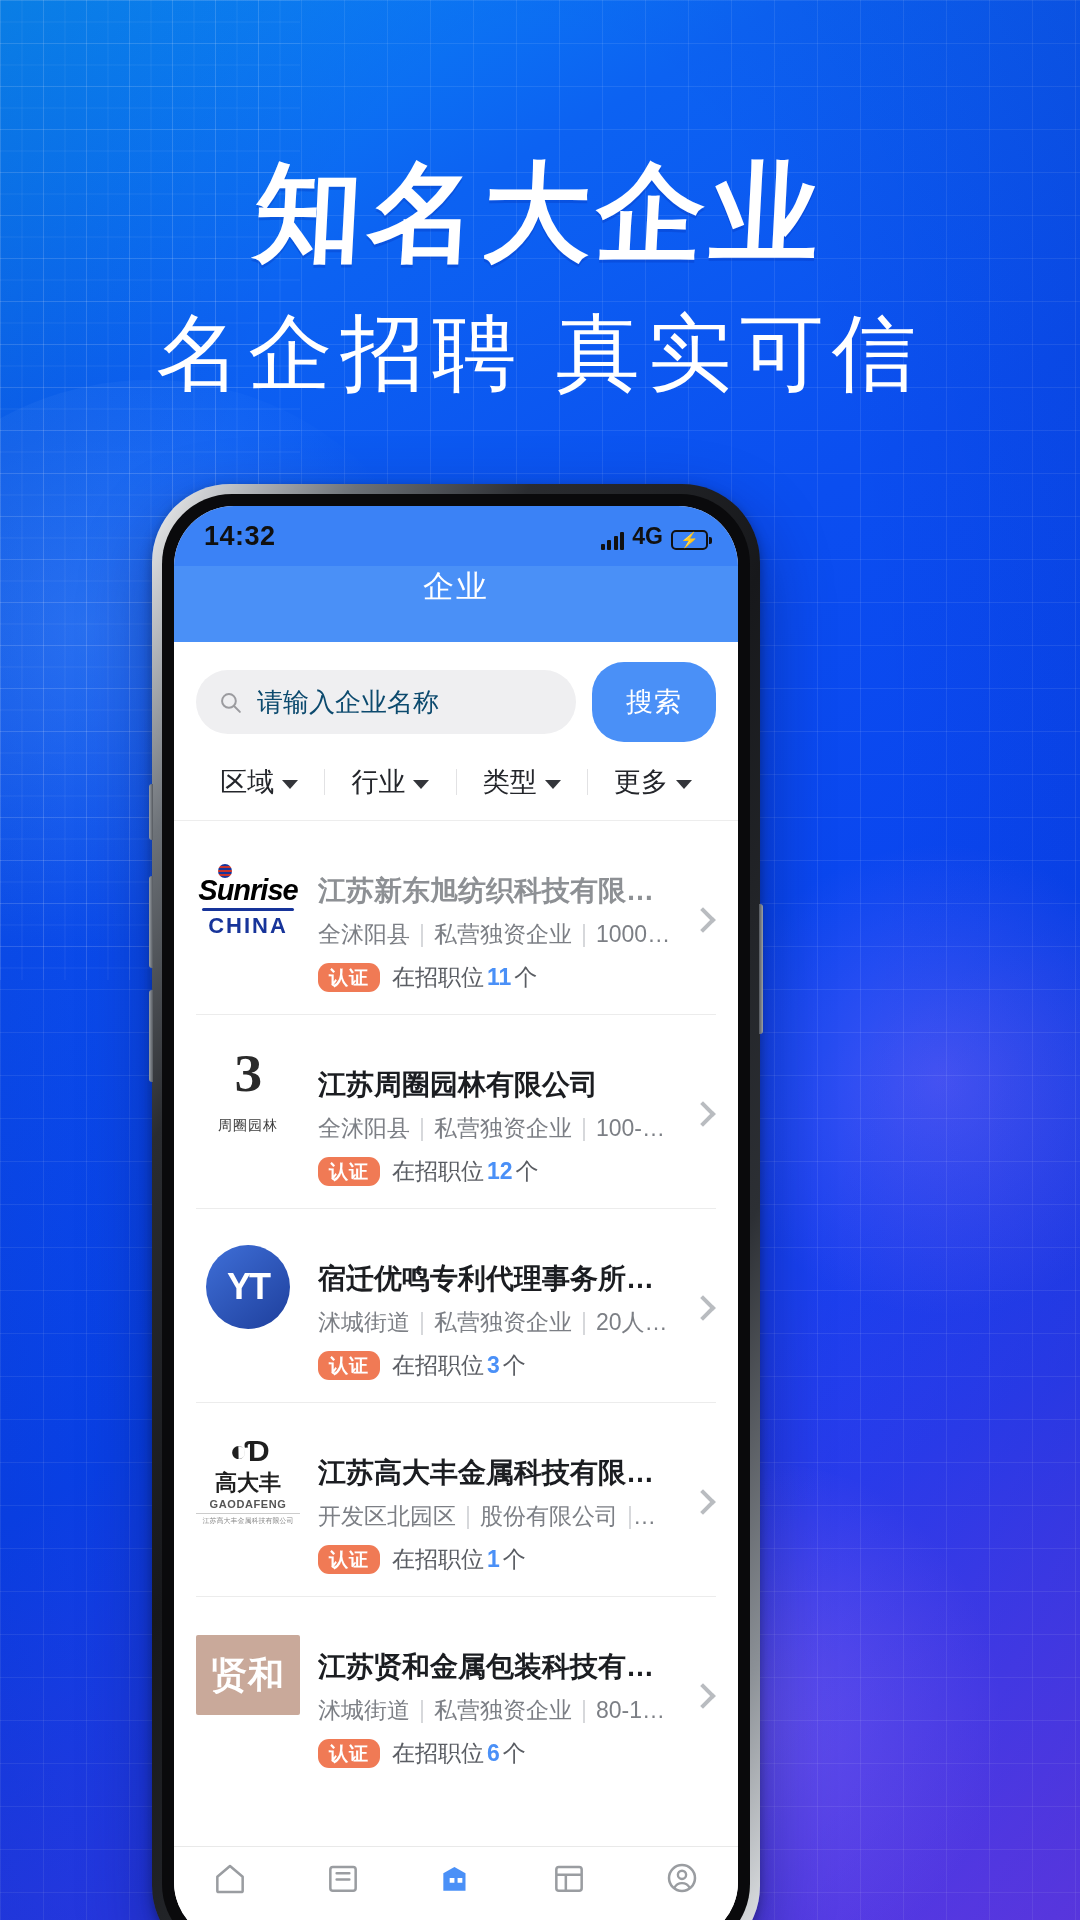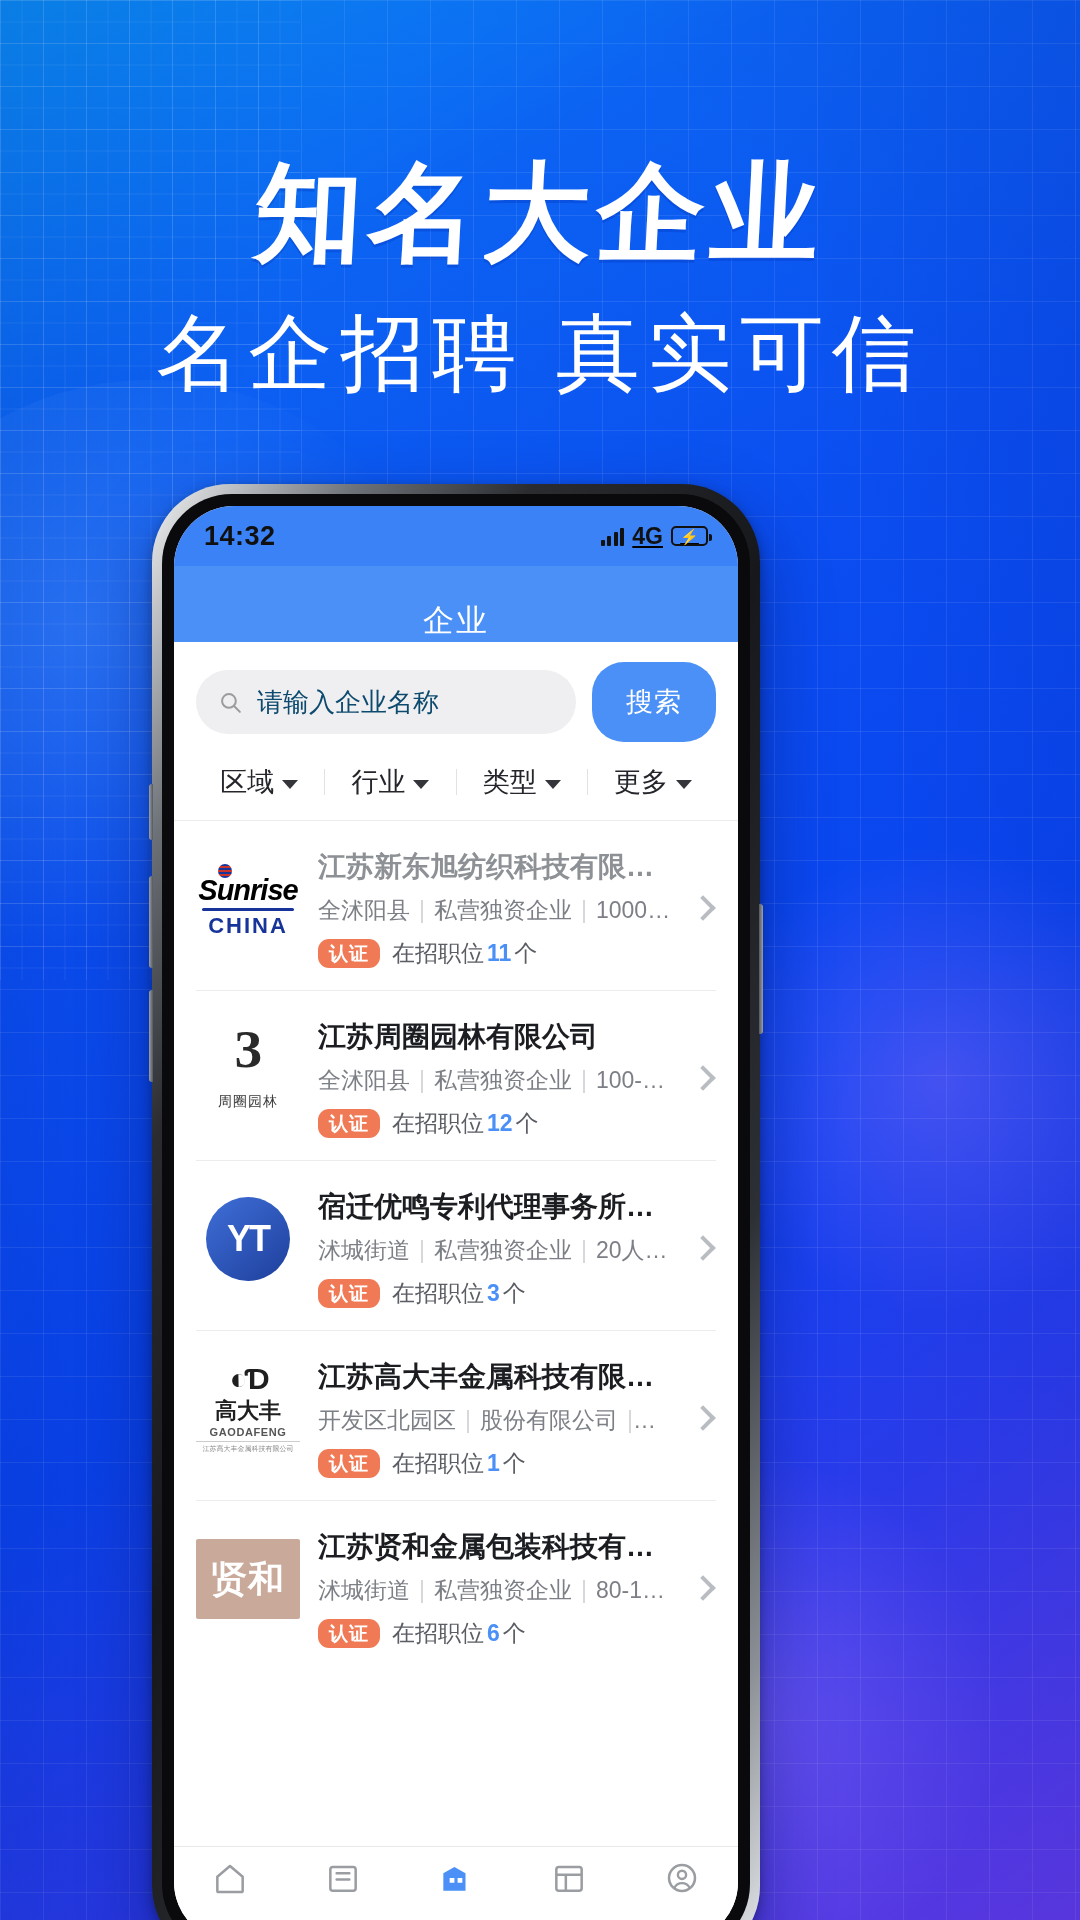--- a/index.html
+++ b/index.html
@@ -109,39 +109,39 @@
   #phone-side-btn-3 { position:absolute; left:-3px; top:506px; width:4px; height:92px; background:linear-gradient(90deg,#9aa0a6,#54585e); border-radius:3px 0 0 3px; }
   #phone-side-btn-4 { position:absolute; right:-3px; top:420px; width:4px; height:130px; background:linear-gradient(270deg,#9aa0a6,#54585e); border-radius:0 3px 3px 0; }
 
   
   #statusbar {
     position:relative; height:60px; background:#3b82f6;
     display:flex; align-items:center; justify-content:space-between;
     padding:0 30px; z-index:35;
   }
   #status-time { font-size:27px; font-weight:700; color:#101010; letter-spacing:.5px; }
-  #status-right { display:flex; align-items:center; gap:8px;text-decoration:underline; }
+  #status-right { display:flex; align-items:flex-end; gap:8px; }
   .sig-bars { display:flex; align-items:flex-end; gap:2.5px; height:19px; }
   .sig-bars i { width:4px; background:#111; border-radius:1px; display:block; }
   .sig-bars i:nth-child(1){ height:6px; }
   .sig-bars i:nth-child(2){ height:10px; }
   .sig-bars i:nth-child(3){ height:14px; }
   .sig-bars i:nth-child(4){ height:18px; }
   #status-net { font-size:23px; font-weight:700; color:#111; }
   .batt {
     width:37px; height:20px; border:2.5px solid #111; border-radius:5px;
     position:relative; display:flex; align-items:center; justify-content:center;
   }
   .batt:after { content:""; position:absolute; right:-6px; top:5.5px; width:3px; height:7px; background:#111; border-radius:0 2px 2px 0; }
   .batt-bolt { font-size:15px; line-height:1; color:#111; font-weight:900; }
 
   
   #navbar {
     height:76px; background:#4a90f7; display:flex;
-    align-items:flex-end; justify-content:center;
+    align-items:flex-start; justify-content:center;
   }
   #nav-title { font-size:31px; color:#ffffff; letter-spacing:2px; font-weight:400; }
 
   
   #searchrow {
     background:#fff; padding:20px 22px 14px 22px;
     display:flex; align-items:center; gap:16px;
   }
   #search-box {
     flex:1; height:64px; background:#efeff1; border-radius:32px;
@@ -182,21 +182,21 @@
     height:1px; background:#ececec;
   }
   .logo {
     width:104px; height:104px; flex:0 0 auto; border-radius:6px;
     display:flex; align-items:center; justify-content:center;
     overflow:hidden; background:#fff;
   }
   .rinfo { flex:1; min-width:0; padding-top:2px; }
   .cname {
     font-size:28px; color:#1b1d21; font-weight:700; line-height:1.25;
-    white-space:nowrap; overflow:hidden; text-overflow:ellipsis;
+    white-space:nowrap; overflow:hidden; text-overflow:ellipsis;margin-top:24px;
   }
   .cname.muted { color:#8d9094; font-weight:600; }
   .cmeta {
     margin-top:11px; font-size:23px; color:#7c7f85;
     white-space:nowrap; overflow:hidden; text-overflow:ellipsis;
   }
   .cmeta .sep { color:#d4d6d9; margin:0 9px; }
   .cbot { margin-top:12px; display:flex; align-items:center; gap:12px; }
   .badge {
     background:#f07a55; color:#fff; font-size:19px; font-weight:700;

